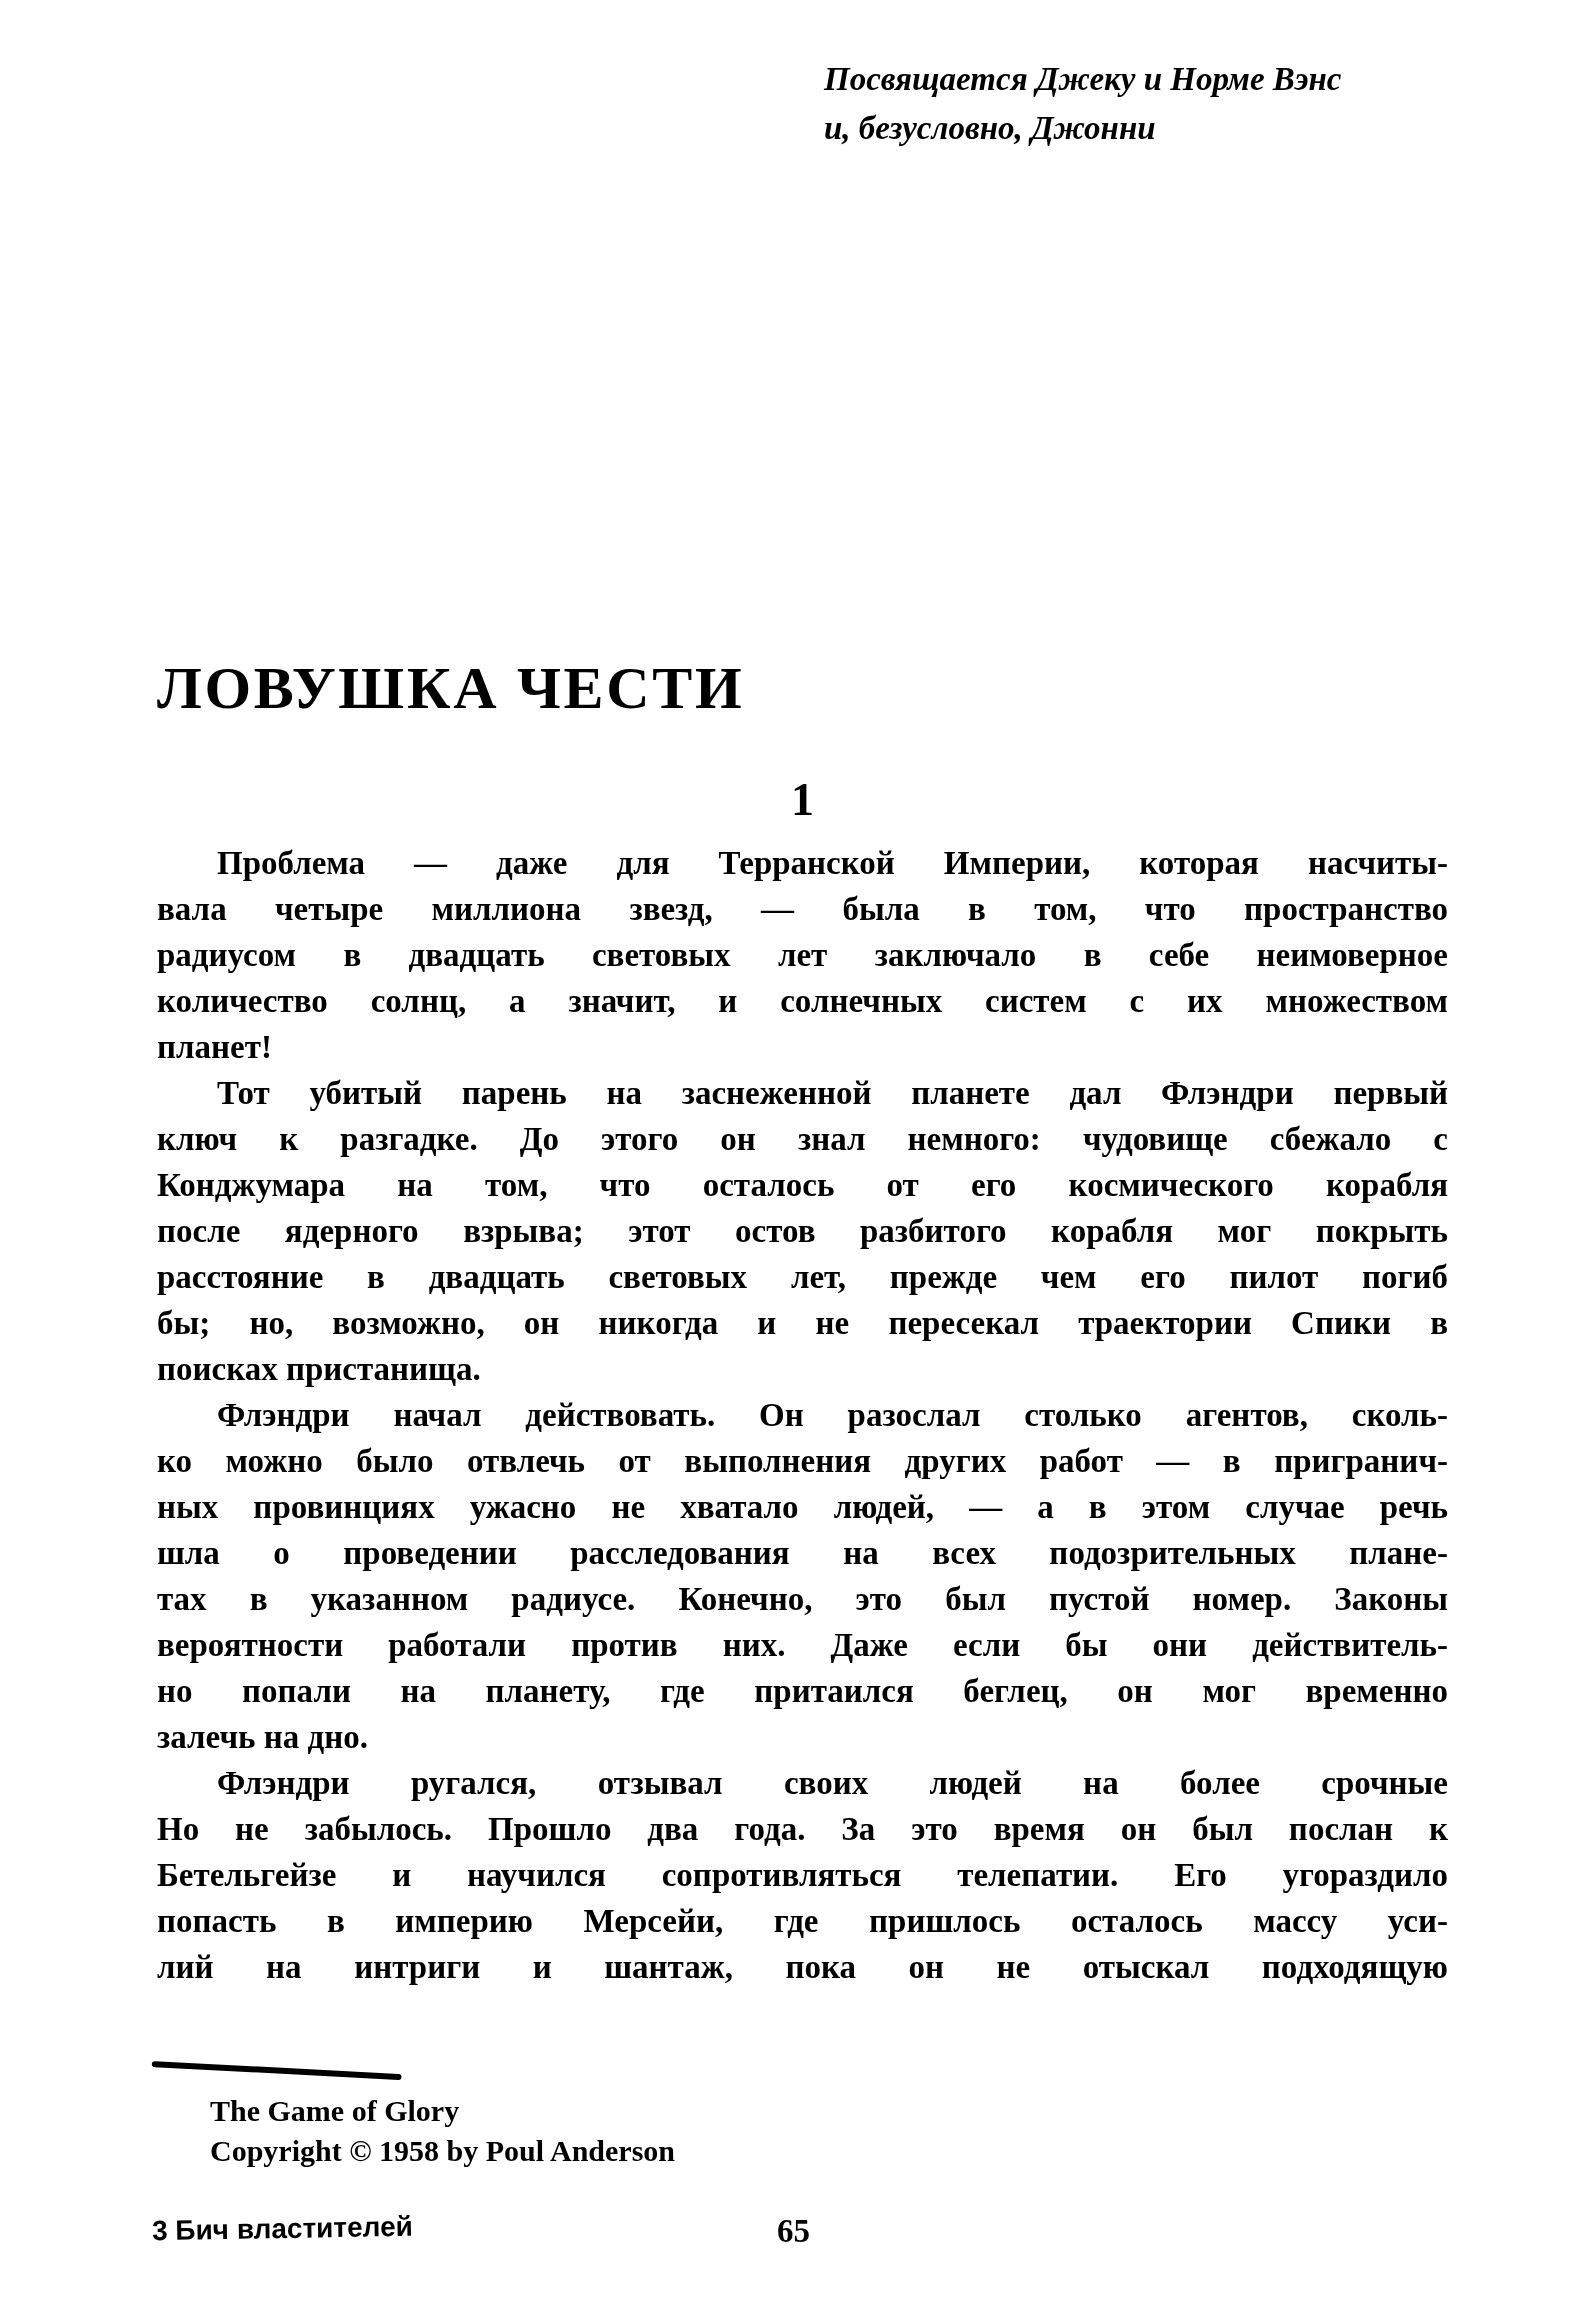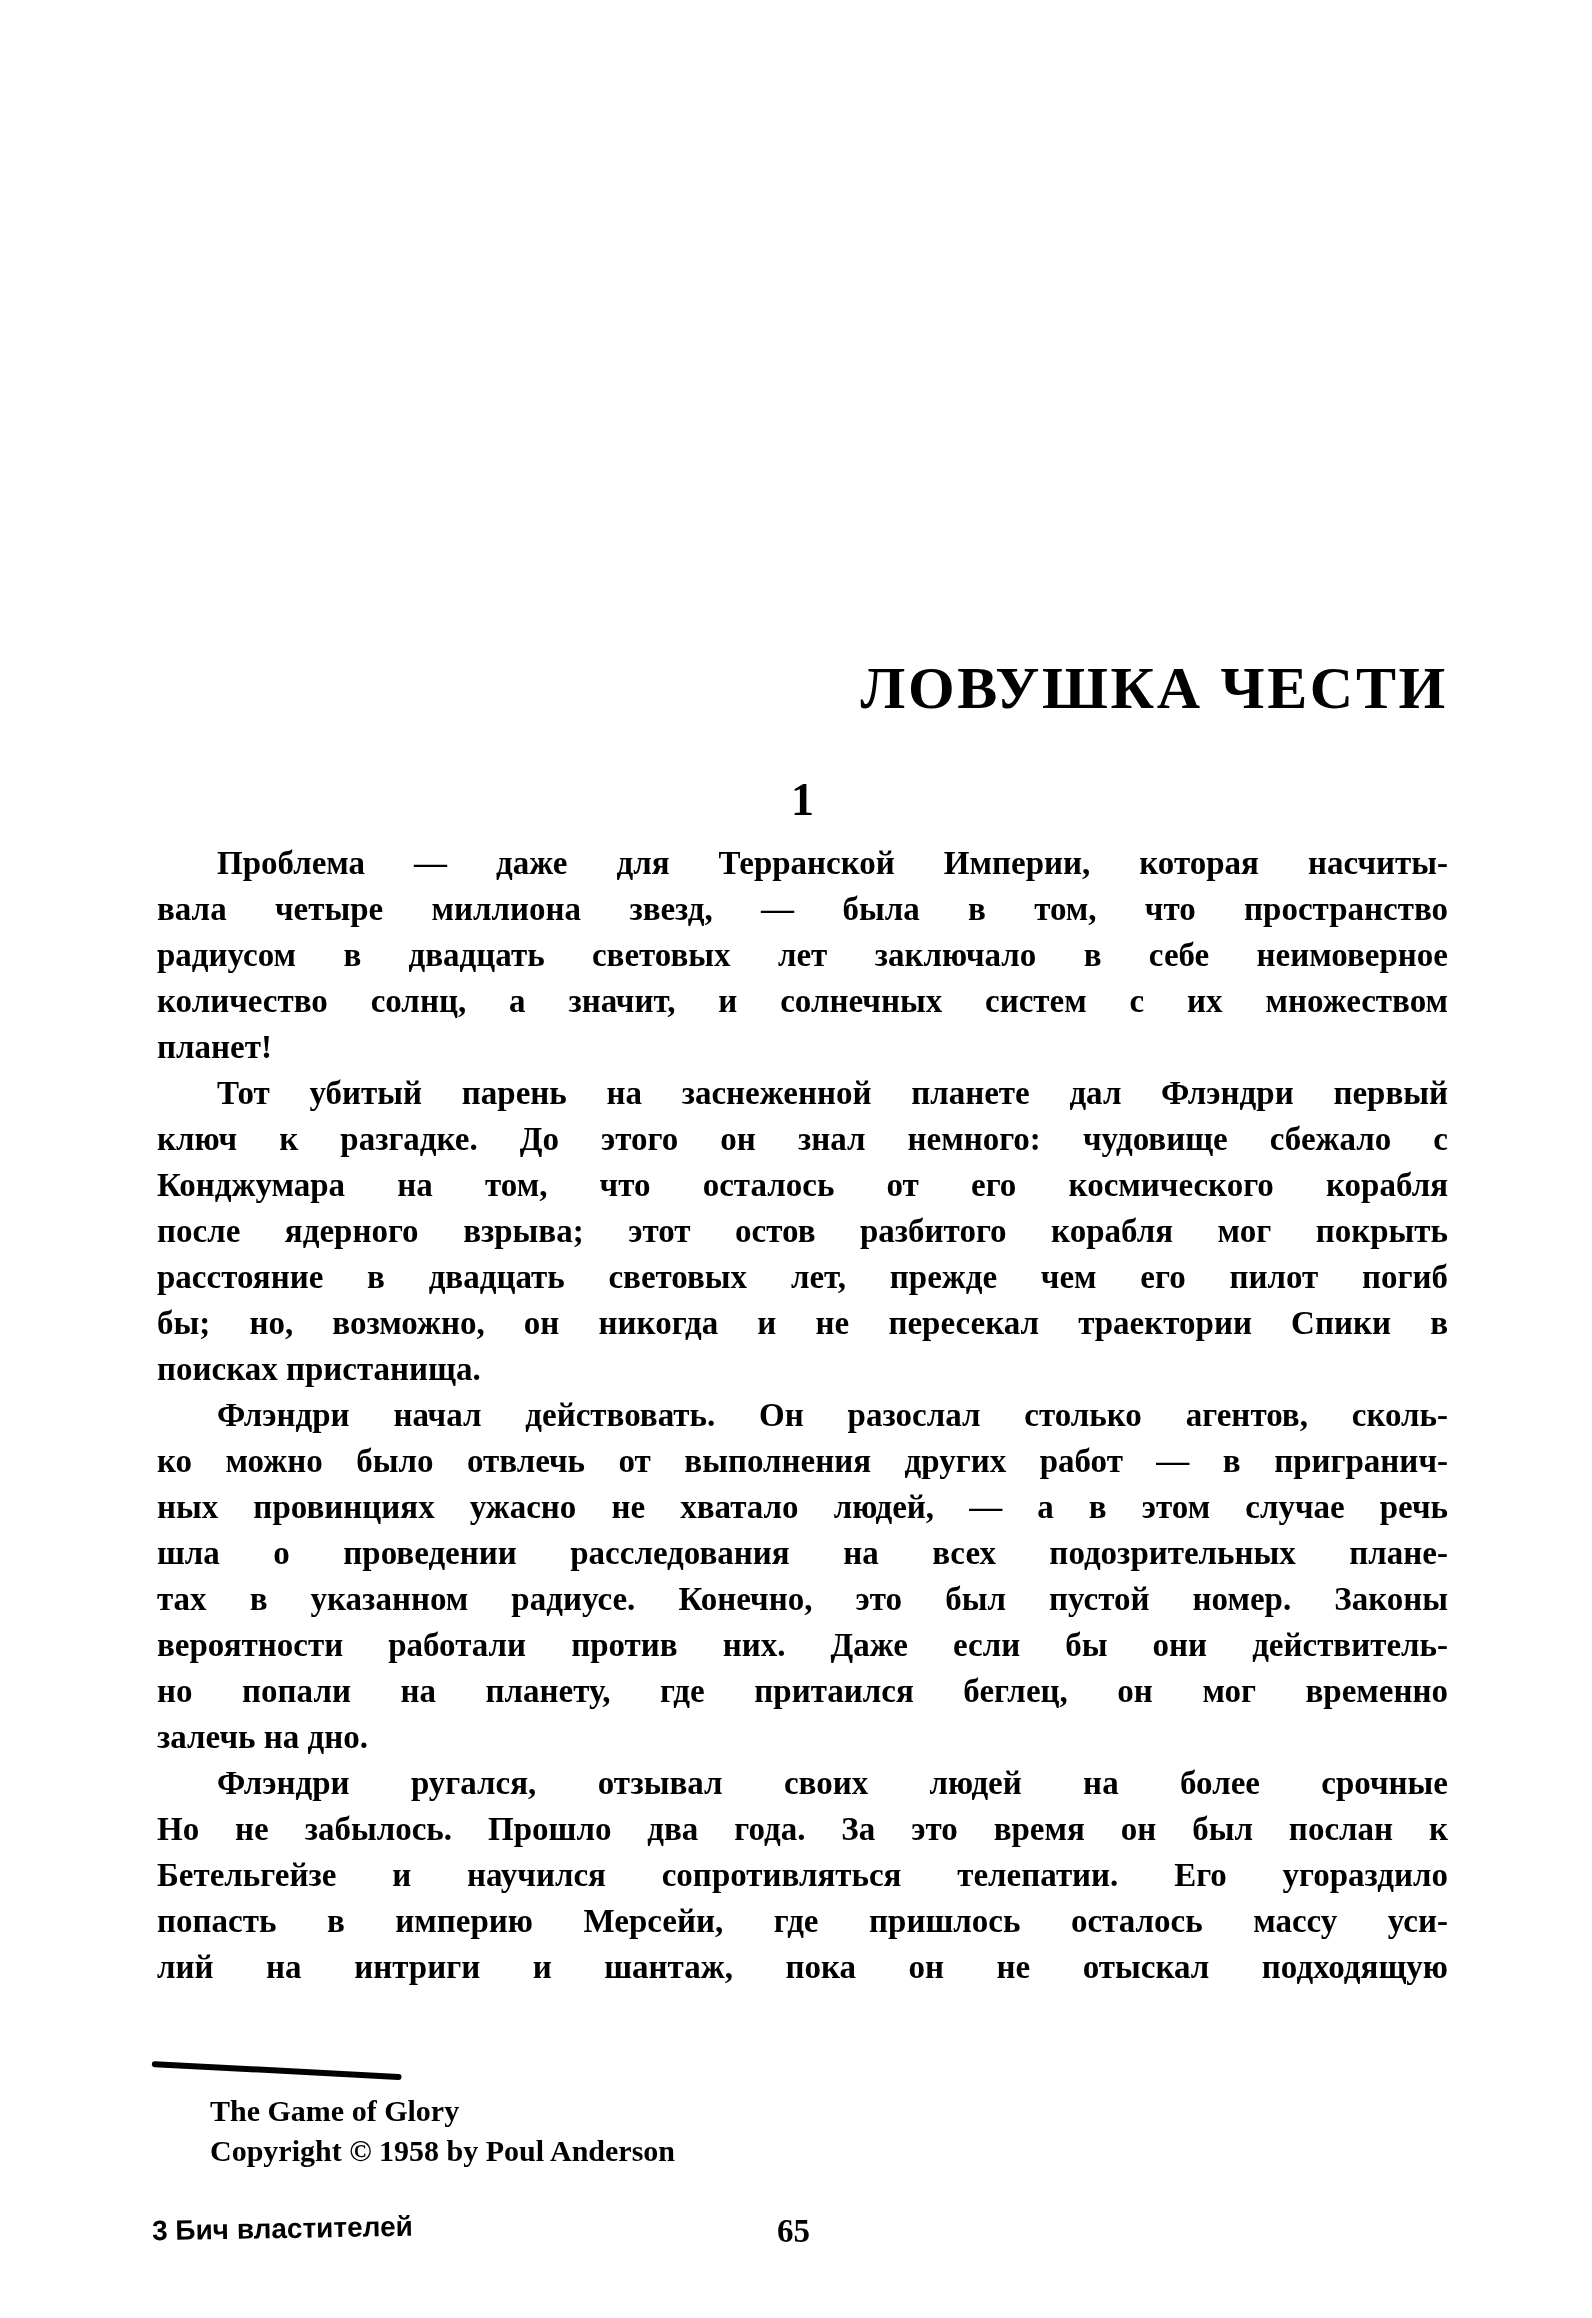--- a/index.html
+++ b/index.html
@@ -26,21 +26,21 @@
     white-space: nowrap;
   }
 
   
   .title {
     position: absolute;
     left: 157px;
     top: 656px;
     width: 1291px;
     margin: 0;
-    text-align: right;
+    text-align: left;
     font-weight: bold;
     font-size: 60px;
     letter-spacing: 2.7px;
     line-height: 64px;
   }
 
   
   .chapter {
     position: absolute;
     left: 157px;
@@ -115,20 +115,24 @@
     font-weight: bold;
     font-size: 33px;
     line-height: 37px;
   }
 </style>
 </head>
 <body>
 
 <div class="page">
 
+  <div class="dedication">
+      <div class="line first">Посвящается Джеку и Норме Вэнс</div>
+      <div class="line last">и, безусловно, Джонни</div>
+    </div>
 
   <h1 class="title">ЛОВУШКА ЧЕСТИ</h1>
 
   <div class="chapter">1</div>
 
   <div class="body-text">
     <div class="para">
         <div class="line first">Проблема — даже для Терранской Империи, которая насчиты-</div>
         <div class="line">вала четыре миллиона звезд, — была в том, что пространство</div>
         <div class="line">радиусом в двадцать световых лет заключало в себе неимоверное</div>

